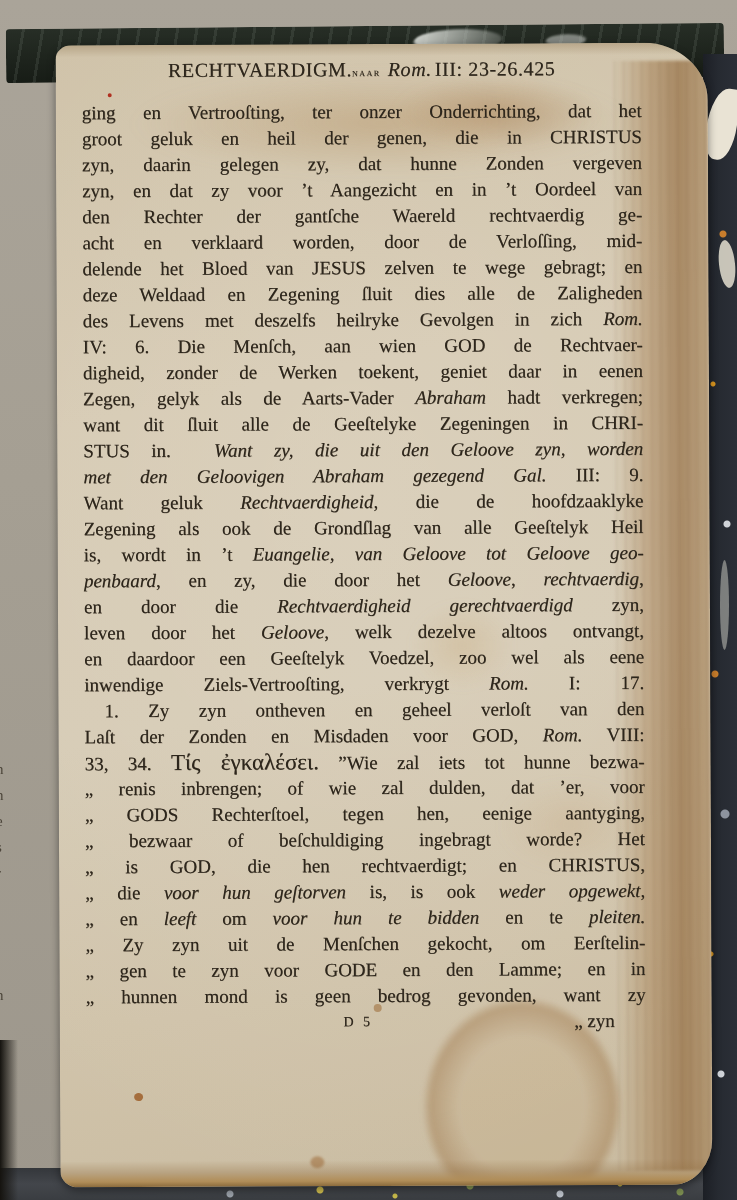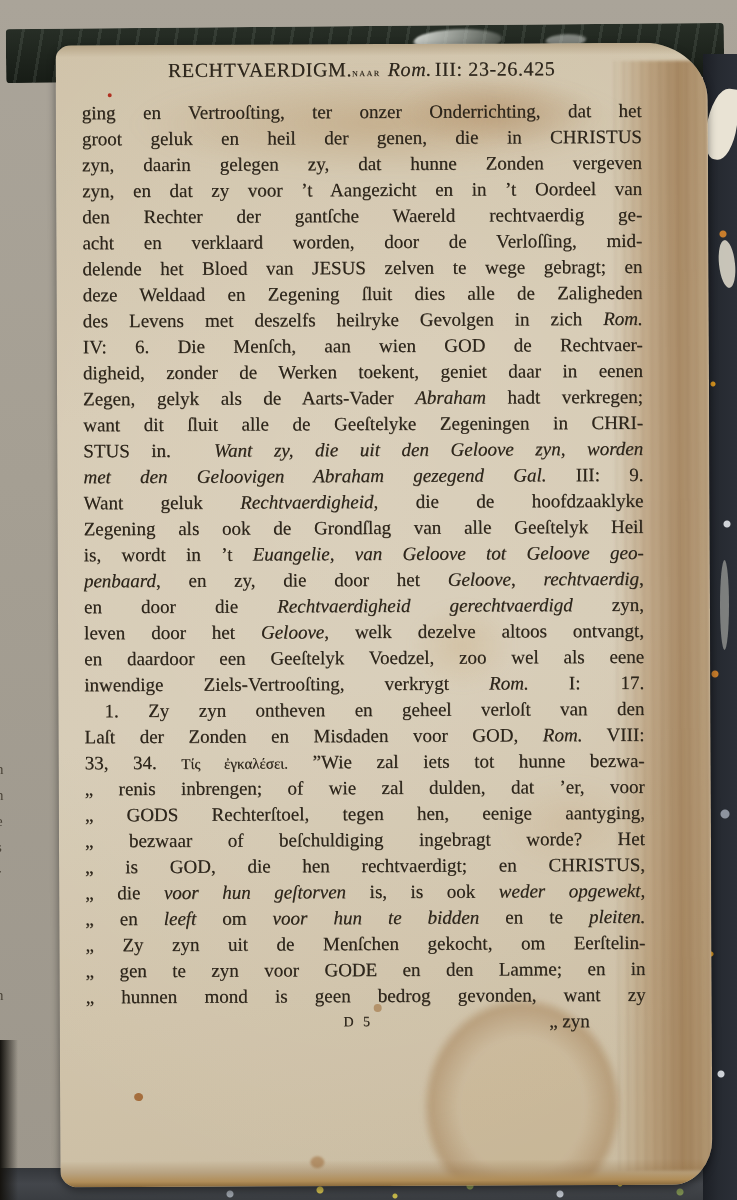--- a/index.html
+++ b/index.html
@@ -100,25 +100,25 @@
   .header { display:flex; justify-content:center; align-items:baseline;
     font-size:20px; letter-spacing:0.6px; height:26px; line-height:26px; }
   .header .title { margin-right:0; }
   .header .naar { font-variant:small-caps; font-size:12px; letter-spacing:1.5px; margin-right:7px; }
   .header .italic { font-style:italic; margin-right:3px; }
   .header .pageno { }
   #text-lines { margin-top:17px; }
   .line { height:26px; line-height:26px; font-size:19px;
     text-align:justify; text-align-last:justify; overflow:hidden; }
   .line .italic { font-style:italic; }
-  .line .greek { font-size:15px; }
+  .line .greek { font-size:23px; }
   .indent { text-indent:20px; }
   .catchline { position:relative; text-align:left; text-align-last:left; }
   .catchline .sig { position:absolute; left:46%; letter-spacing:3px; font-size:14px; }
-  .catchline .catch { position:absolute; right:56px; }
+  .catchline .catch { position:absolute; right:31px; }
 </style>
 </head>
 <body>
 
 <div class="wall"></div>
 <div class="carpet"></div>
 <div class="carpet-shadow-left"></div>
 
 <div class="cover-band">
   <div class="cover-silver-1"></div>

